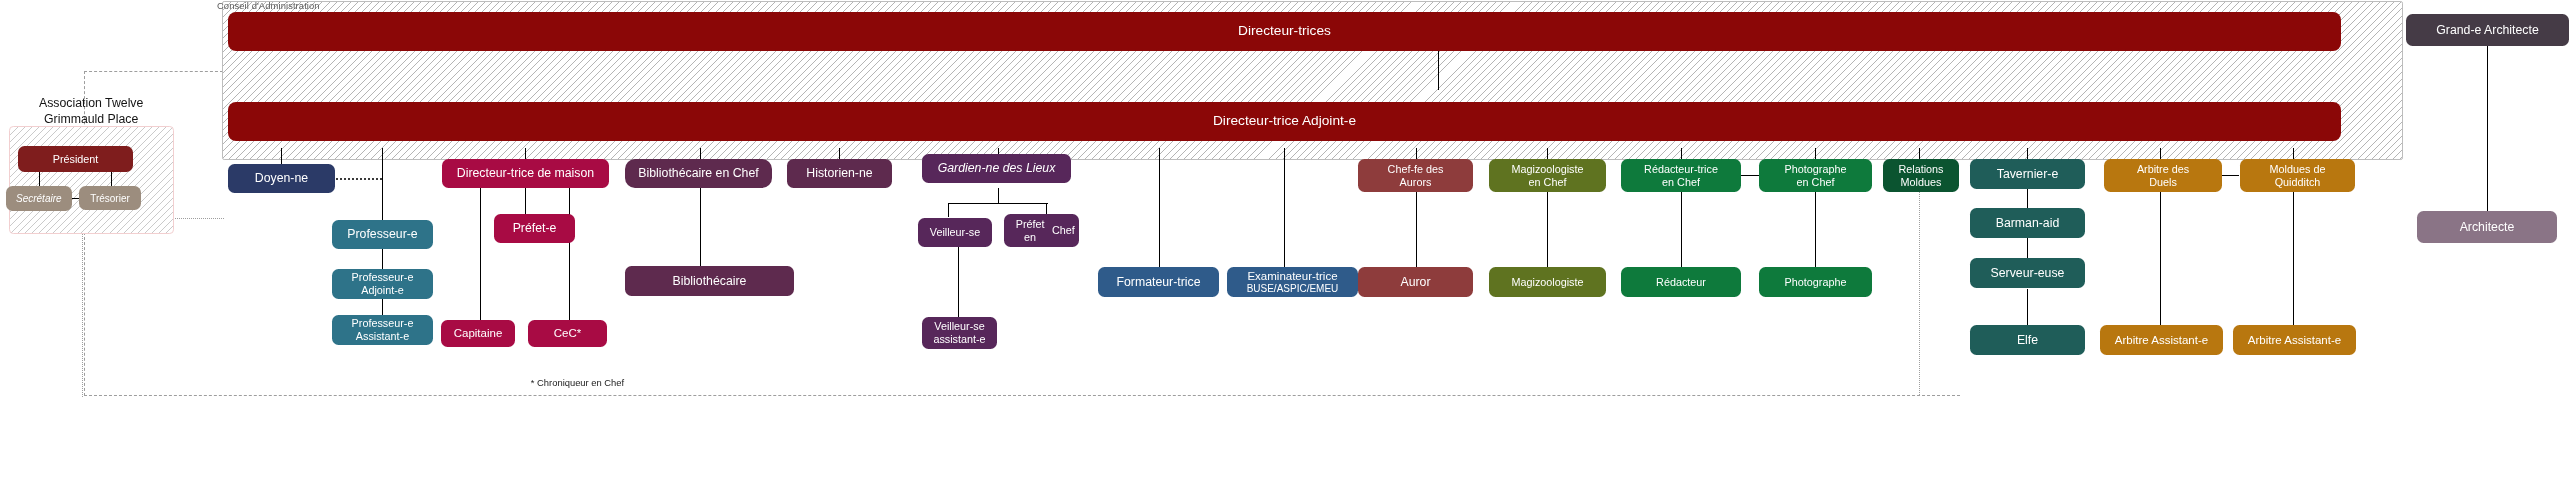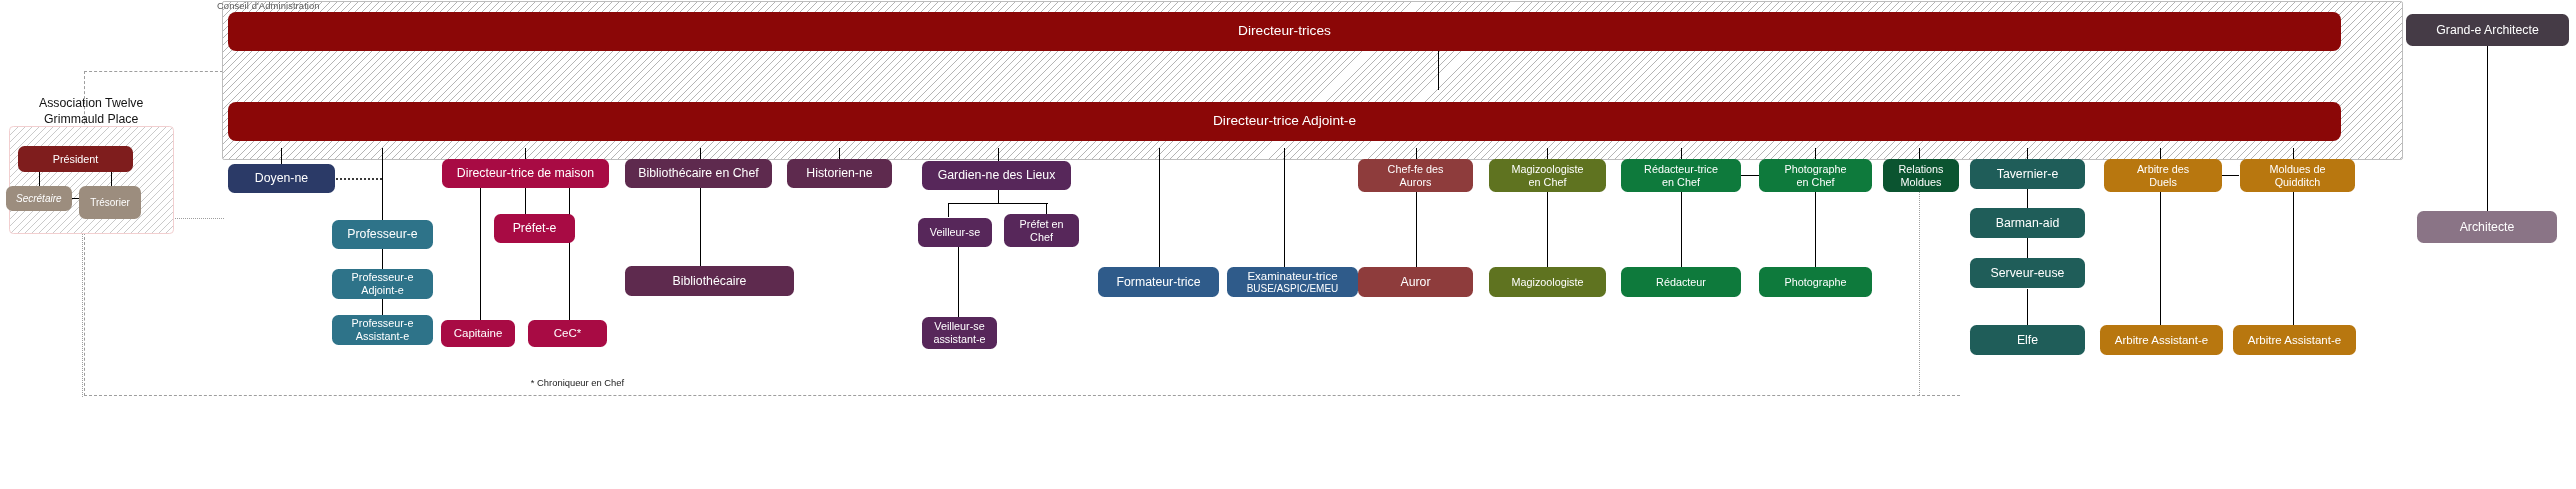--- a/index.html
+++ b/index.html
@@ -122,21 +122,21 @@
   <div class="node small" style="left:18px;top:146px;width:115px;height:26px;background:#7f1d1d;">
     <span>Président</span>
   </div>
   <div class="vline" style="left:39px;top:172px;height:13.7px;"></div>
   <div class="vline" style="left:111px;top:172px;height:13.7px;"></div>
 
   <div class="node small" style="left:5.8px;top:186px;width:66px;height:24.5px;background:#9C8D7E;font-size:10px;font-style:italic;">
     <span>Secrétaire</span>
   </div>
   <div class="hline" style="left:72px;top:198px;width:7.2px;"></div>
-  <div class="node small" style="left:79px;top:186px;width:62px;height:33px;background:#9C8D7E;font-size:10px;">
+  <div class="node small" style="left:79px;top:186px;width:62px;height:24px;background:#9C8D7E;font-size:10px;">
     <span>Trésorier</span>
   </div>
 
   <div class="vline" style="left:281px;top:148px;height:16px;"></div>
   <div class="node" style="left:228px;top:164px;width:107px;height:29px;background:#2B3A67;">
     <span>Doyen-ne</span>
   </div>
 
   <div class="dotline" style="left:336px;top:178px;width:46px;"></div>
 
@@ -167,46 +167,46 @@
     <span>Préfet-e</span>
   </div>
   <div class="node" style="left:441px;top:320px;width:74px;height:27.4px;background:#A80B44;font-size:11.5px;">
     <span>Capitaine</span>
   </div>
   <div class="node" style="left:528px;top:320px;width:79px;height:27.4px;background:#A80B44;font-size:11.5px;">
     <span>CeC*</span>
   </div>
 
   <div class="vline" style="left:700px;top:148px;height:16px;"></div>
-  <div class="node" style="left:625px;top:159px;width:147px;height:29px;background:#5E2A4E;">
+  <div class="node" style="left:625px;top:159px;width:147px;height:29px;background:#5E2A4E;border-radius:10px;">
     <span>Bibliothécaire en Chef</span>
   </div>
   <div class="vline" style="left:700px;top:188px;height:78px;"></div>
   <div class="node" style="left:625px;top:266px;width:169px;height:30px;background:#5E2A4E;">
     <span>Bibliothécaire</span>
   </div>
 
   <div class="vline" style="left:839px;top:148px;height:16px;"></div>
   <div class="node" style="left:787px;top:159px;width:105px;height:29px;background:#5E2A4E;">
     <span>Historien-ne</span>
   </div>
 
   <div class="vline" style="left:998px;top:148px;height:16px;"></div>
-  <div class="node" style="left:922px;top:161px;width:149px;height:29px;background:#57275A;">
+  <div class="node" style="left:922px;top:154px;width:149px;height:29px;background:#57275A;font-style:italic;">
     <span>Gardien-ne des Lieux</span>
   </div>
   <div class="vline" style="left:998px;top:188px;height:16px;"></div>
   <div class="hline" style="left:948px;top:203px;width:100px;"></div>
   <div class="vline" style="left:948px;top:203px;height:14.4px;"></div>
   <div class="vline" style="left:1046px;top:203px;height:14.4px;"></div>
 
   <div class="node small" style="left:918px;top:218px;width:74px;height:29px;background:#57275A;">
     <span>Veilleur-se</span>
   </div>
-  <div class="node small" style="left:1004px;top:214px;width:75px;height:33px;background:#57275A;flex-direction:column;">
+  <div class="node small" style="left:1004px;top:214px;width:75px;height:33px;background:#57275A;flex-direction:row;">
     <span>Préfet en</span>
     <span>Chef</span>
   </div>
   <div class="vline" style="left:958px;top:247px;height:75px;"></div>
   <div class="node small" style="left:922px;top:317px;width:75px;height:32px;background:#57275A;flex-direction:column;">
     <span>Veilleur-se</span>
     <span>assistant-e</span>
   </div>
 
   <div class="vline" style="left:1159px;top:148px;height:119px;"></div>

